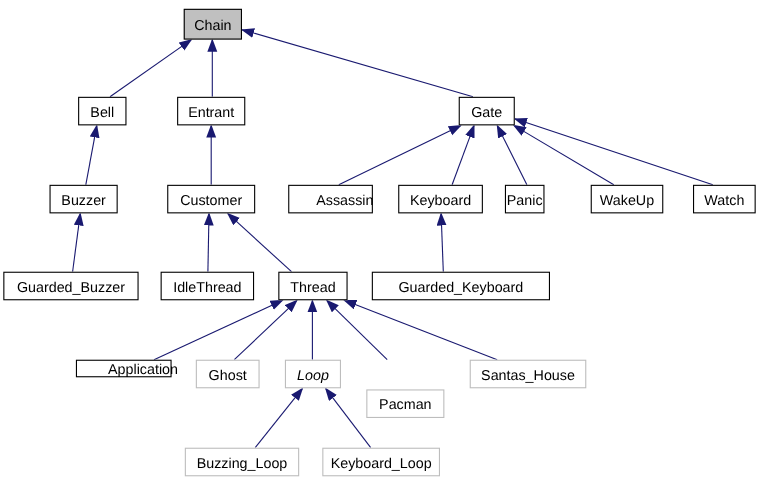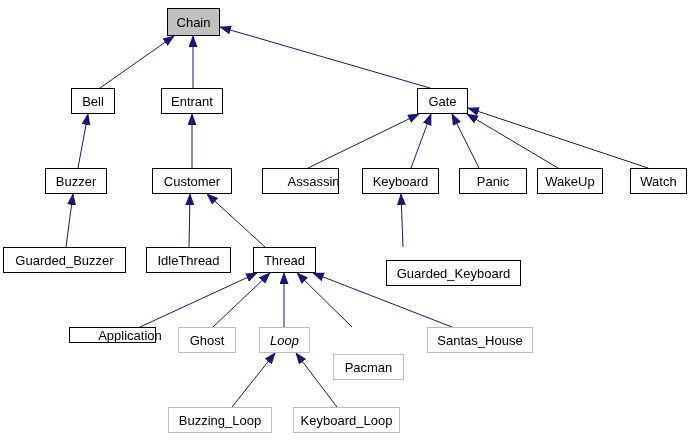--- a/index.html
+++ b/index.html
@@ -72,27 +72,27 @@
     </svg>
   <div id="nodes">
       <div class="node selected" style="left: 167px; top: 8px; width: 53px; height: 28px;">Chain</div>
       <div class="node" style="left: 71px; top: 88px; width: 44px; height: 26px;">Bell</div>
       <div class="node" style="left: 161px; top: 88px; width: 62px; height: 26px;">Entrant</div>
       <div class="node" style="left: 417px; top: 88px; width: 51px; height: 26px;">Gate</div>
       <div class="node" style="left: 45px; top: 168px; width: 62px; height: 26px;">Buzzer</div>
       <div class="node" style="left: 152px; top: 168px; width: 80px; height: 26px;">Customer</div>
       <div class="node" style="left: 262px; top: 168px; width: 77px; height: 26px; padding-left: 26px;">Assassin</div>
       <div class="node" style="left: 362px; top: 168px; width: 77px; height: 26px;">Keyboard</div>
-      <div class="node" style="left: 459px; top: 168px; width: 68px; height: 26px;">Panic</div>
+      <div class="node" style="left: 459px; top: 168px; width: 36px; height: 26px;">Panic</div>
       <div class="node" style="left: 537px; top: 168px; width: 66px; height: 26px;">WakeUp</div>
       <div class="node" style="left: 630px; top: 168px; width: 57px; height: 26px;">Watch</div>
       <div class="node" style="left: 3px; top: 247px; width: 123px; height: 26px;">Guarded_Buzzer</div>
       <div class="node" style="left: 146px; top: 247px; width: 85px; height: 26px;">IdleThread</div>
       <div class="node" style="left: 253px; top: 247px; width: 63px; height: 26px;">Thread</div>
-      <div class="node" style="left: 338px; top: 260px; width: 135px; height: 26px; margin-left: 48px;">Guarded_Keyboard</div>
+      <div class="node" style="left: 338px; top: 247px; width: 162px; height: 26px;">Guarded_Keyboard</div>
       <div class="node" style="left: 69px; top: 327px; width: 87px; height: 16px; padding-left: 35px;">Application</div>
       <div class="node external" style="left: 178px; top: 327px; width: 58px; height: 26px;">Ghost</div>
       <div class="node external" style="left: 259px; top: 327px; width: 51px; height: 26px; font-style: italic;">Loop</div>
       <div class="node external" style="left: 333px; top: 327px; width: 71px; height: 26px; margin-top: 27px;">Pacman</div>
       <div class="node external" style="left: 427px; top: 327px; width: 106px; height: 26px;">Santas_House</div>
       <div class="node external" style="left: 168px; top: 407px; width: 104px; height: 26px;">Buzzing_Loop</div>
       <div class="node external" style="left: 293px; top: 407px; width: 107px; height: 26px;">Keyboard_Loop</div>
     </div>
 </div>
 

